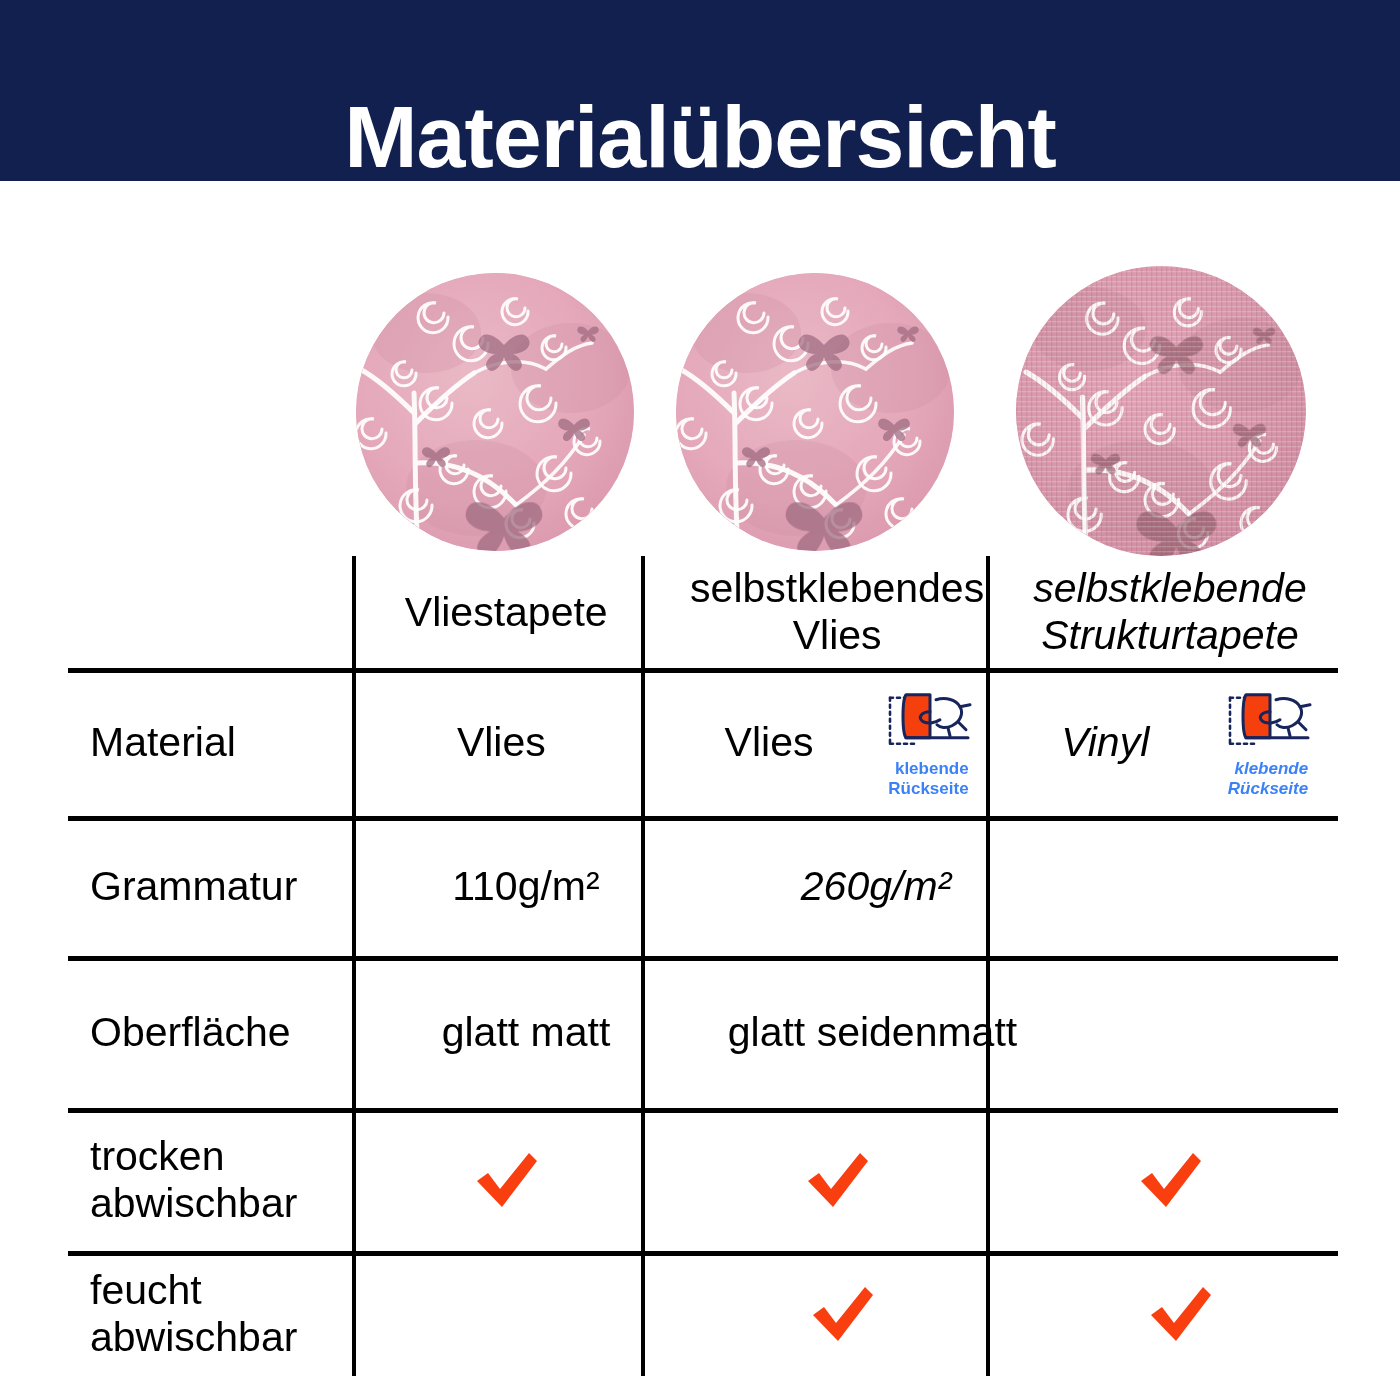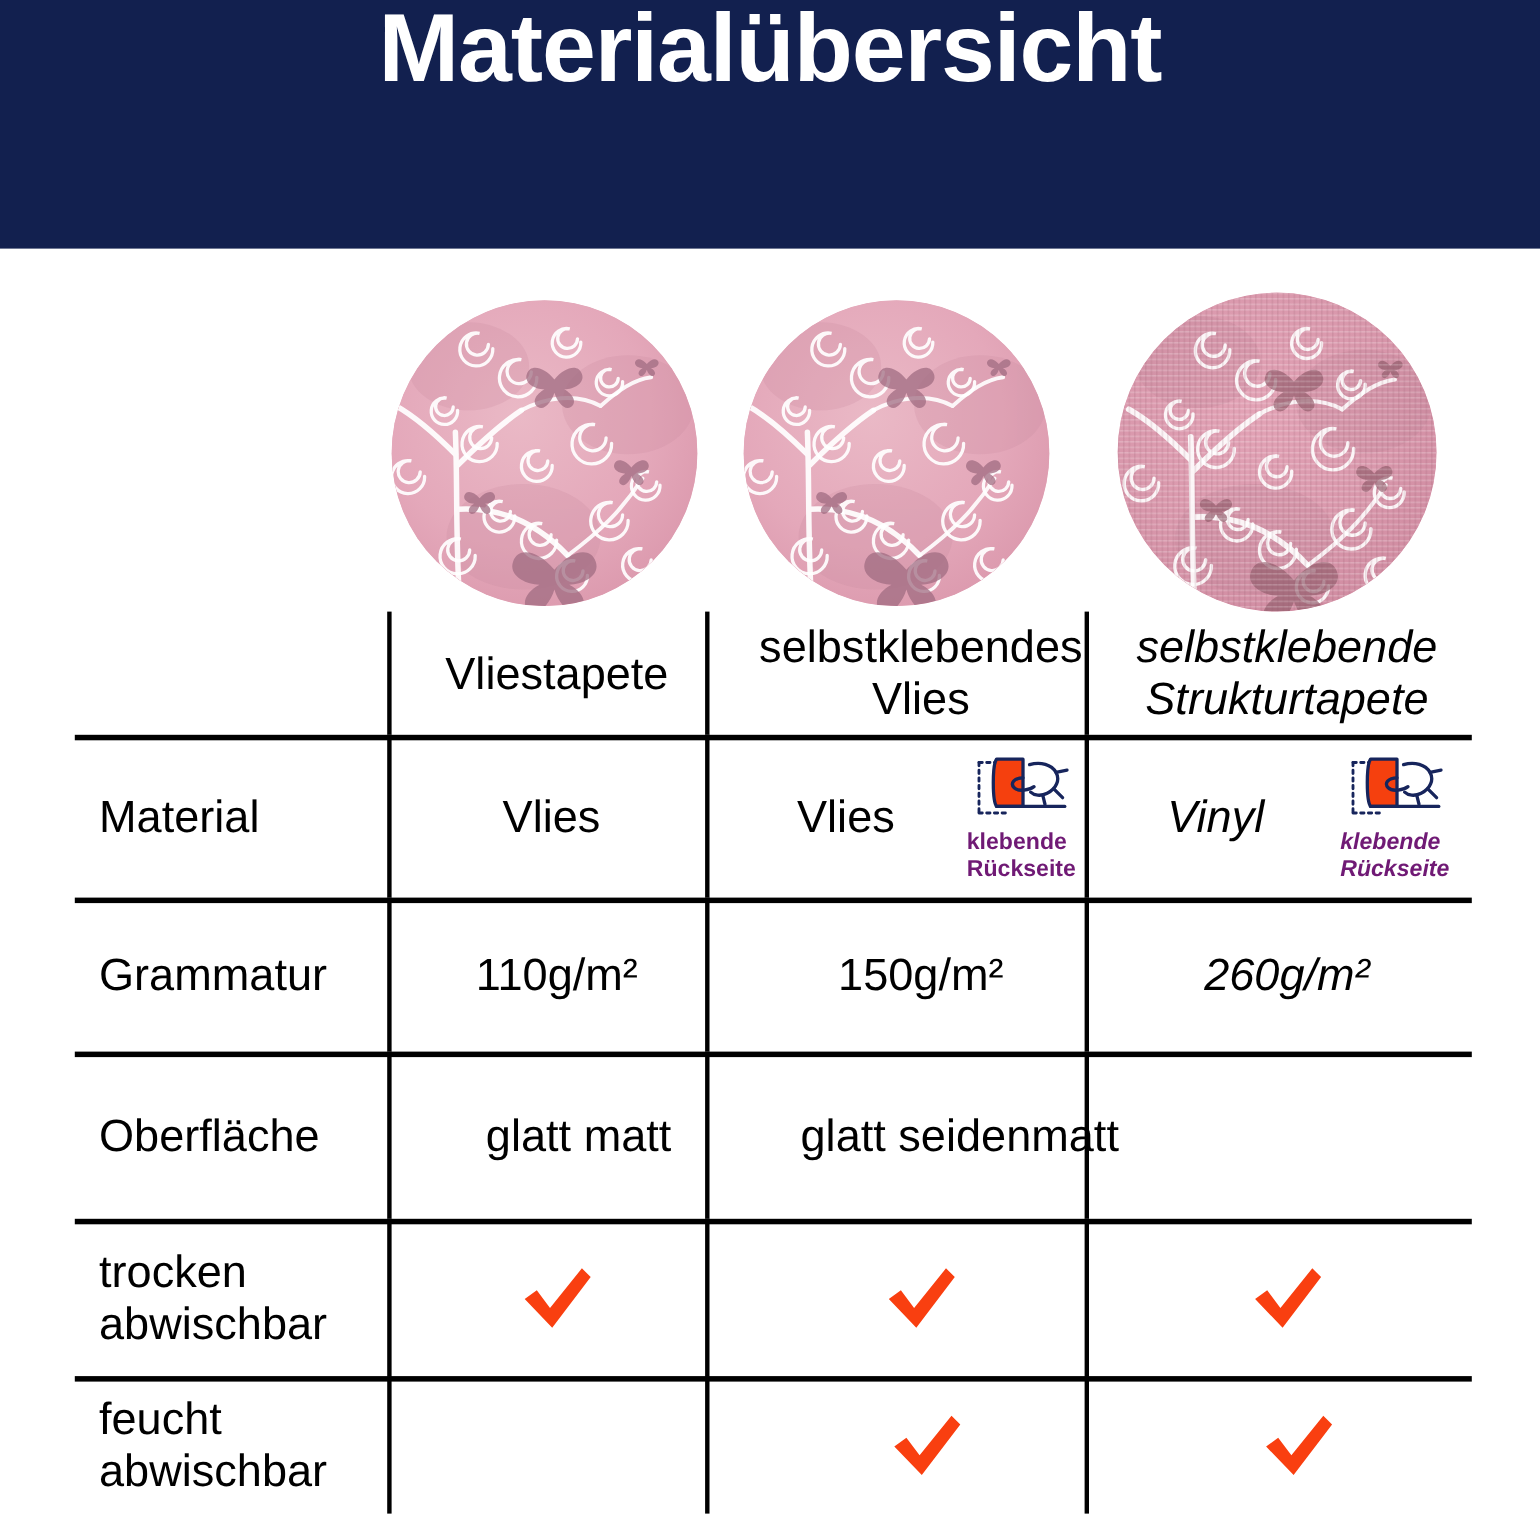--- a/index.html
+++ b/index.html
@@ -15,24 +15,24 @@
     overflow: hidden;
     position: relative;
   }
 
   
   .header-band {
     position: absolute;
     left: 0;
     top: 0;
     width: 1400px;
-    height: 226px;
+    height: 181px;
     background: #12204f;
     display: flex;
-    align-items: flex-start;
+    align-items: flex-end;
     justify-content: center;
   }
   .header-title {
     color: #ffffff;
     font-size: 88px;
     font-weight: bold;
     letter-spacing: -1px;
     line-height: 1;
     white-space: nowrap;
     font-family: "Liberation Sans", sans-serif;
@@ -137,25 +137,25 @@
     right: 6px;
     top: 50%;
     transform: translateY(-50%);
     width: 128px;
     display: flex;
     flex-direction: column;
     align-items: center;
   }
   .kleb-glyph { width: 96px; height: 70px; display: block; }
   .kleb-text {
-    color: #701a75;
-    font-size: 21px;
+    color: #3b82f6;
+    font-size: 17px;
     font-weight: bold;
     line-height: 1.16;
-    text-align: left;
+    text-align: right;
     margin-top: 3px;
     white-space: nowrap;
   }
   .cell.with-icon { padding-right: 132px; }
 </style>
 </head>
 <body>
 
 <div class="header-band">
   <div class="header-title">Materialübersicht</div>
@@ -441,21 +441,20 @@
     </div>
   </div>
   <div class="rule" style="top:260px"></div>
 
   <div class="trow r-grammatur">
     <div class="vline v1"></div>
     <div class="vline v2"></div>
     <div class="vline v3"></div>
     <div class="cell label">Grammatur</div>
     <div class="cell c1">110g/m²</div>
-    <div class="cell c2">150g/m²</div>
     <div class="cell c3">260g/m²</div>
   </div>
   <div class="rule" style="top:400px"></div>
 
   <div class="trow r-oberflaeche">
     <div class="vline v1"></div>
     <div class="vline v2"></div>
     <div class="vline v3"></div>
     <div class="cell label">Oberfläche</div>
     <div class="cell c1">glatt matt</div>

